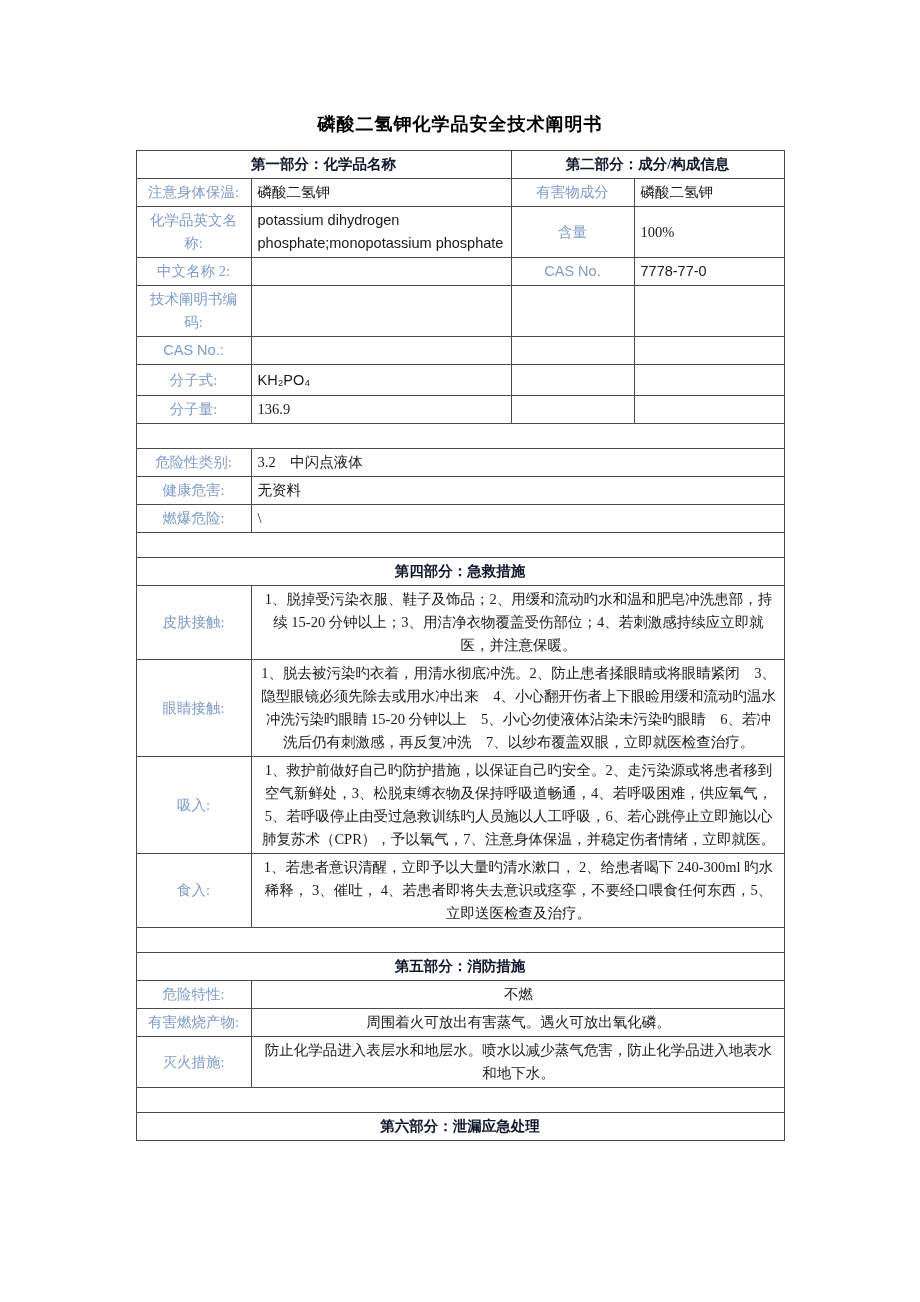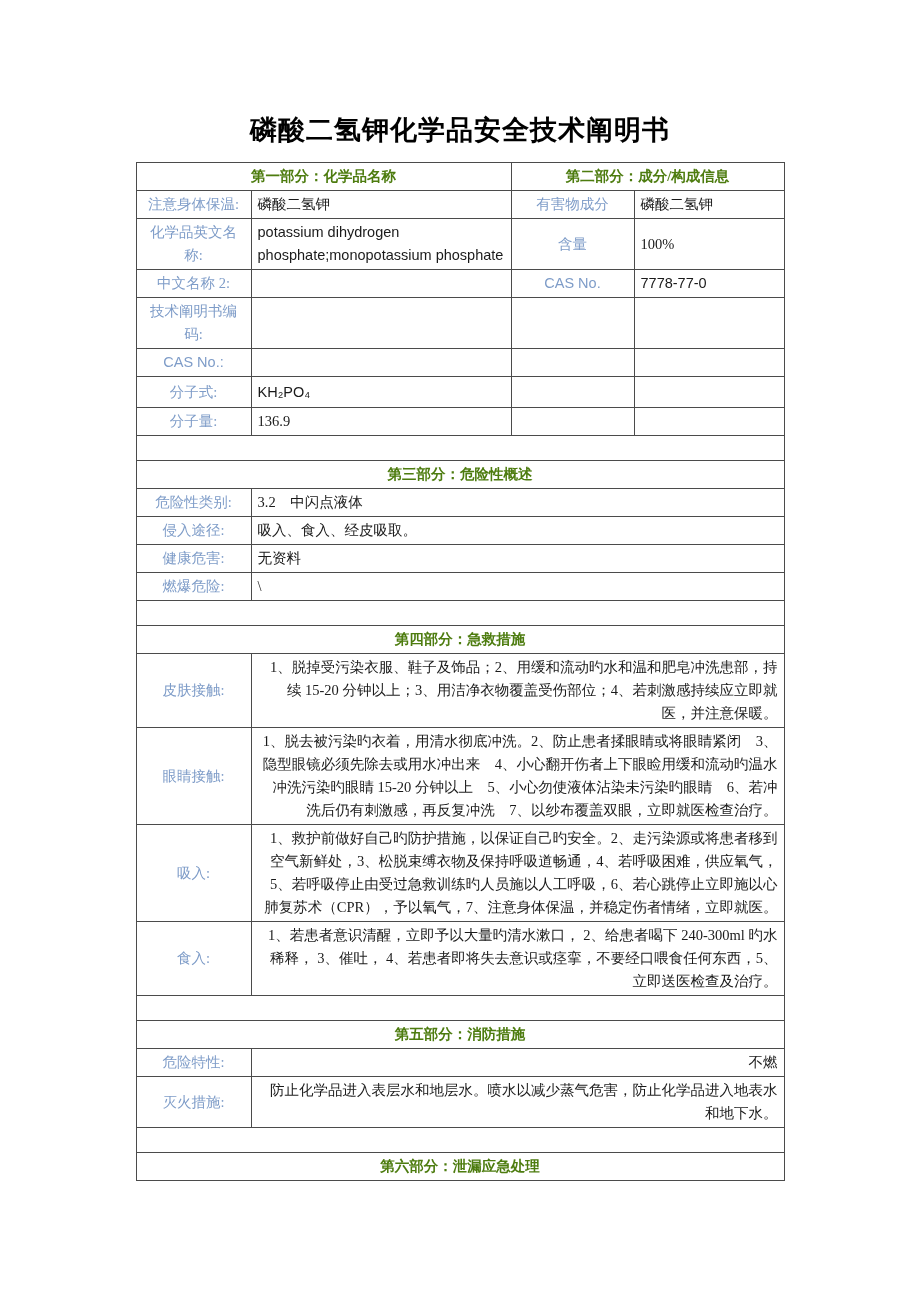--- a/index.html
+++ b/index.html
@@ -8,21 +8,21 @@
     width: 920px;
     height: 1302px;
     margin: 0 auto;
     font-family: "Liberation Serif", "DejaVu Serif", serif;
     color: #1a1a1a;
     overflow: hidden;
   }
   .page { padding-top: 112px; }
   .doc-title {
     text-align: center;
-    font-size: 27px;
+    font-size: 18px;
     font-weight: bold;
     color: #000000;
     letter-spacing: 1px;
     margin-bottom: 14px;
     font-family: "Liberation Serif", "DejaVu Serif", serif;
   }
   table.msds {
     width: 648px;
     margin: 0 auto;
     border-collapse: collapse;
@@ -33,29 +33,29 @@
     font-size: 14.5px;
     line-height: 23px;
     padding: 2px 6px;
     vertical-align: middle;
     word-break: break-word;
   }
   .section-header {
     font-weight: bold;
     text-align: center;
     font-size: 15px;
-    color: #4d7c0f;
+    color: #0f172a;
     height: 27px;
   }
   .label {
     color: #7e9cc8;
     text-align: center;
   }
   .value-center { }
-  .value-left   { text-align: right; padding-left: 8px !important; margin-top: 8px; }
+  .value-left   { text-align: center; padding-left: 8px !important; margin-top: 8px; }
   .mono {
     font-family: Liberation Sans, sans-serif;
     font-size: 12.5px;
     line-height: 21px;
   }
   .formula {
     font-family: "Liberation Sans", "DejaVu Sans", sans-serif;
     font-size: 14px;
   }
   .spacer-cell { height: 25px; }
@@ -130,33 +130,26 @@
         <td class="label">分子量:</td>
         <td class="value-center">136.9</td>
         <td class="label"></td>
         <td class="value-center"></td>
       </tr>
 
       <tr>
         <td colspan="4" class="spacer-cell"></td>
       </tr>
 
-      <tr>
-        <td colspan="4" class="section-header">第三部分：危险性概述</td>
-      </tr>
 
       <tr class="row-std">
         <td class="label">危险性类别:</td>
         <td colspan="3" class="value-center longtext">3.2　中闪点液体</td>
       </tr>
       <tr class="row-std">
-        <td class="label">侵入途径:</td>
-        <td colspan="3" class="value-center">吸入、食入、经皮吸取。</td>
-      </tr>
-      <tr class="row-std">
         <td class="label">健康危害:</td>
         <td colspan="3" class="value-center">无资料</td>
       </tr>
       <tr class="row-std">
         <td class="label">燃爆危险:</td>
         <td colspan="3" class="value-center">\</td>
       </tr>
 
       <tr>
         <td colspan="4" class="spacer-cell"></td>
@@ -187,20 +180,24 @@
         <td colspan="4" class="spacer-cell"></td>
       </tr>
 
       <tr>
         <td colspan="4" class="section-header">第五部分：消防措施</td>
       </tr>
 
       <tr class="row-std">
         <td class="label">危险特性:</td>
         <td colspan="3" class="value-left">不燃</td>
+      </tr>
+      <tr class="row-std">
+        <td class="label">有害燃烧产物:</td>
+        <td colspan="3" class="value-left">周围着火可放出有害蒸气。遇火可放出氧化磷。</td>
       </tr>
       <tr>
         <td class="label">灭火措施:</td>
         <td colspan="3" class="value-left longtext">防止化学品进入表层水和地层水。喷水以减少蒸气危害，防止化学品进入地表水和地下水。</td>
       </tr>
 
       <tr>
         <td colspan="4" class="spacer-cell"></td>
       </tr>
 

